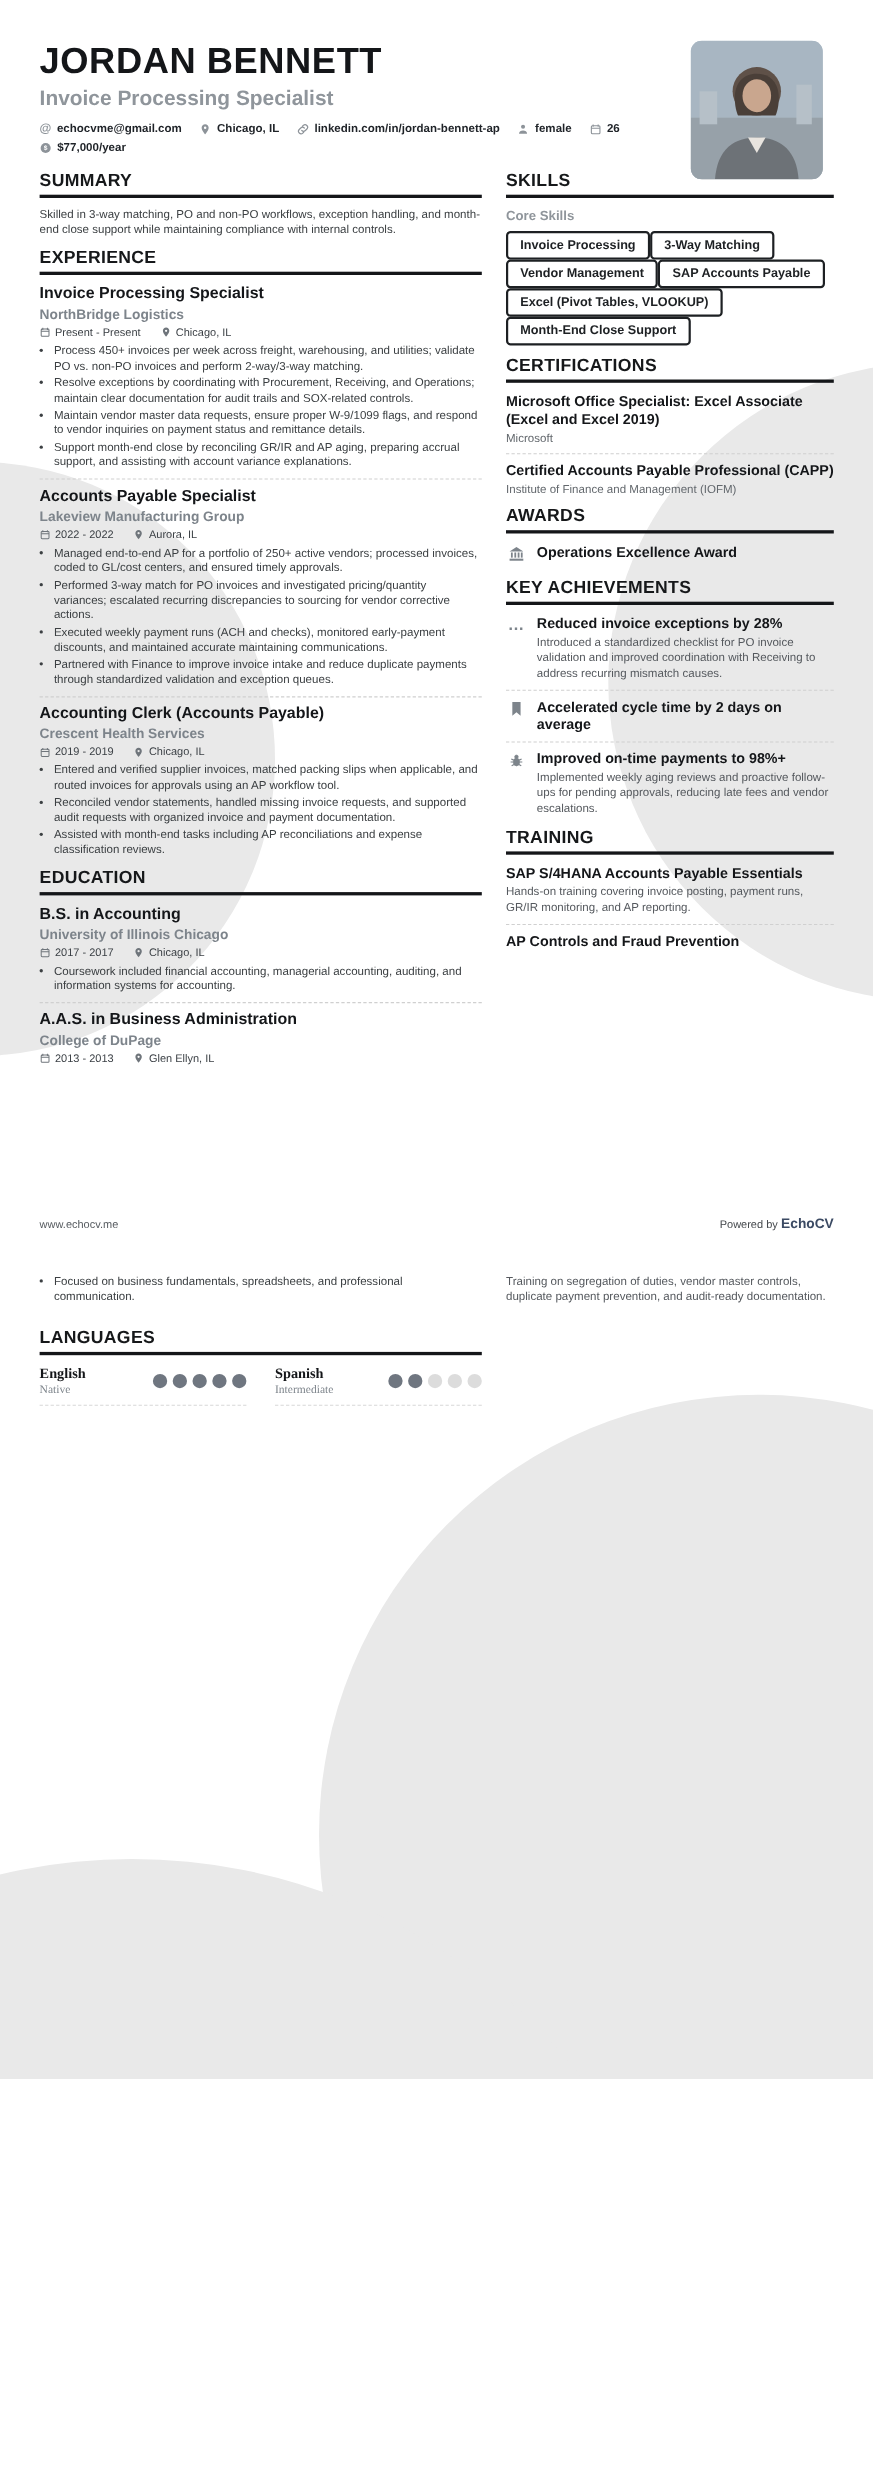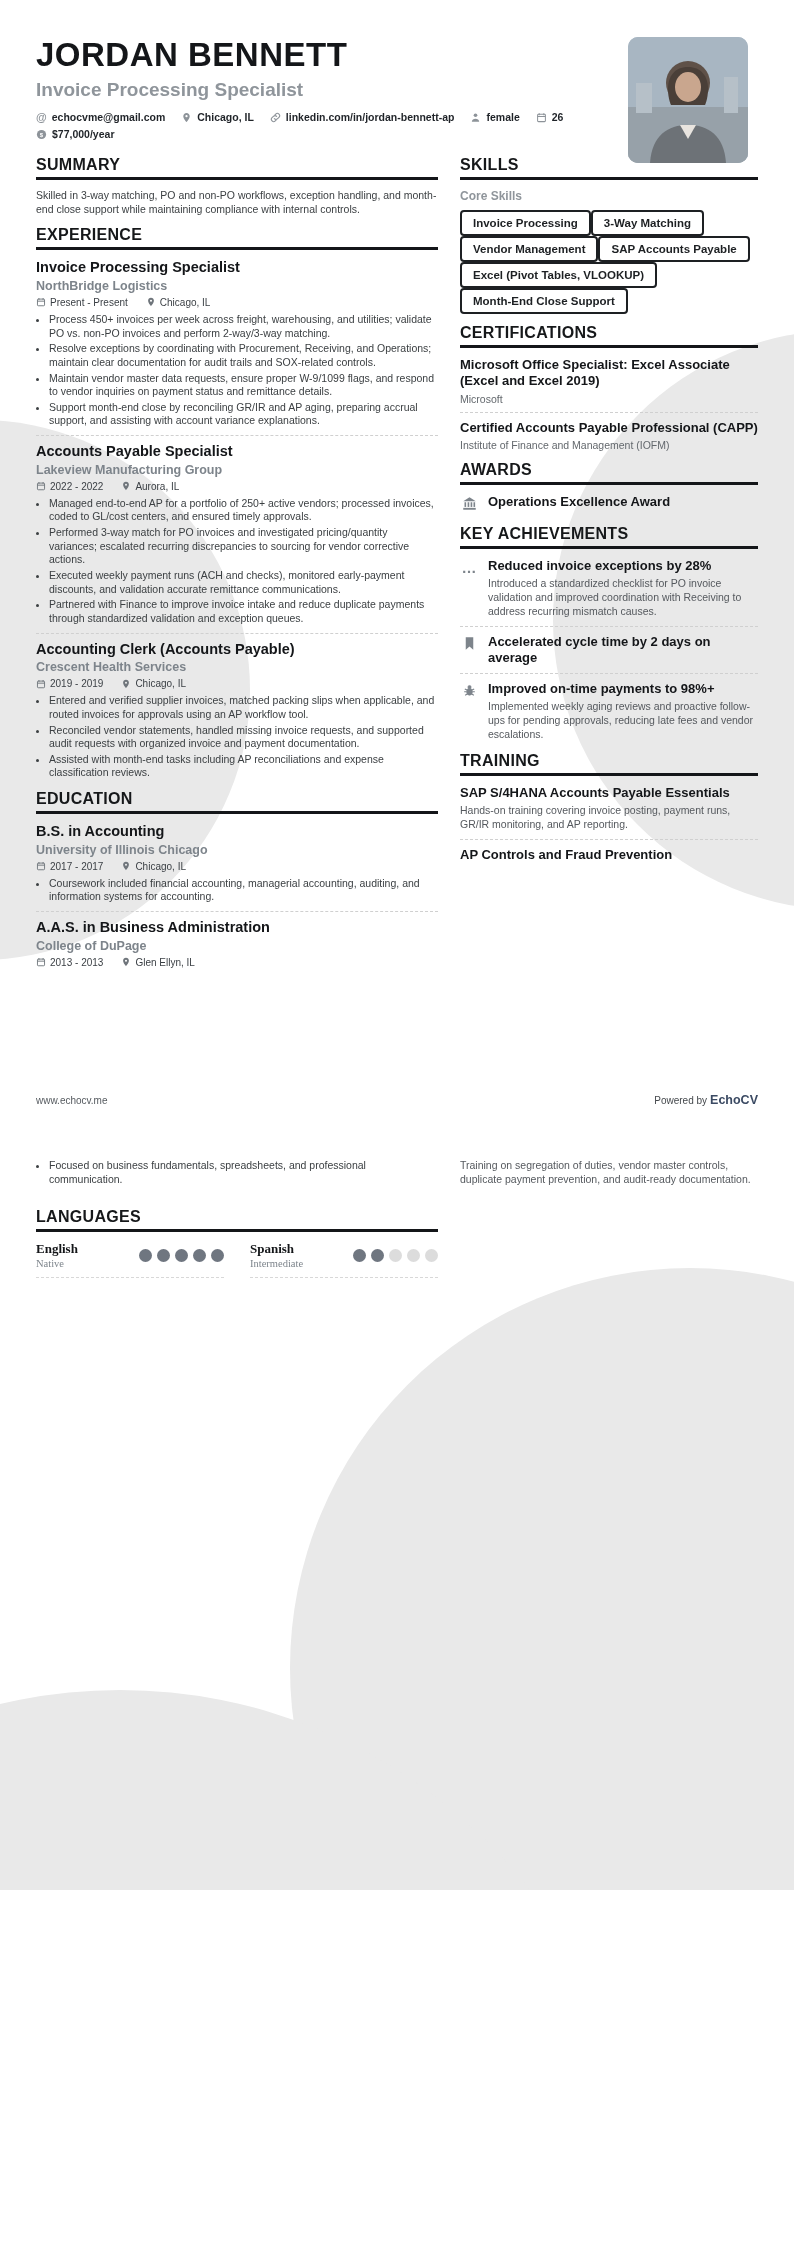--- a/index.html
+++ b/index.html
@@ -68,21 +68,21 @@
   
   .lang-grid { display:grid; grid-template-columns:1fr 1fr; column-gap:26px; }
   .lang-item { display:flex; justify-content:space-between; align-items:center; padding-bottom:8px; border-bottom:1px dashed #d8d8d8;font-family:Liberation Serif, serif; }
   .lang-name { font-size:13px; font-weight:800; color:#141619; }
   .lang-level { font-size:10.5px; color:#7d848b; margin-top:1px; }
   .dots { display:flex; gap:5px; }
   .dot { width:13px; height:13px; border-radius:50%; background:#dcdcdc; }
   .dot.filled { background:#6f7680; }
 
   
-  .page-footer { position:absolute; left:36px; right:36px; bottom:16px; display:flex; justify-content:space-between; align-items:baseline; }
+  .page-footer { position:absolute; left:36px; right:36px; bottom:4px; display:flex; justify-content:space-between; align-items:baseline; }
   .footer-site { font-size:10px; color:#555a5f; }
   .footer-powered { font-size:10px; color:#44484c; }
   .footer-brand { font-size:12.5px; font-weight:700; color:#3b4a63; margin-left:3px; }
 </style>
 </head>
 <body>
 
 <div class="canvas">
   <div class="circle c1"></div>
   <div class="circle c2"></div>
@@ -219,21 +219,21 @@
                     <svg viewBox="0 0 24 24" fill="currentColor">
                       <path d="M12 2C8.1 2 5 5.1 5 9c0 5.2 7 13 7 13s7-7.8 7-13c0-3.9-3.1-7-7-7zm0 9.5A2.5 2.5 0 1 1 12 6.5a2.5 2.5 0 0 1 0 5z"></path>
                     </svg>
                   </span>
                 <span>Aurora, IL</span>
               </span>
             </div>
             <ul class="bullets">
               <li>Managed end-to-end AP for a portfolio of 250+ active vendors; processed invoices, coded to GL/cost centers, and ensured timely approvals.</li>
               <li>Performed 3-way match for PO invoices and investigated pricing/quantity variances; escalated recurring discrepancies to sourcing for vendor corrective actions.</li>
-              <li>Executed weekly payment runs (ACH and checks), monitored early-payment discounts, and validation accurate remittance communications.</li>
+              <li>Executed weekly payment runs (ACH and checks), monitored early-payment discounts, and maintained accurate maintaining communications.</li>
               <li>Partnered with Finance to improve invoice intake and reduce duplicate payments through standardized validation and exception queues.</li>
             </ul>
           </div>
           <div class="sep"></div>
 
           <div>
             <div class="entry-title">Accounting Clerk (Accounts Payable)</div>
             <div class="entry-company">Crescent Health Services</div>
             <div class="entry-meta">
               <span class="meta-item">

